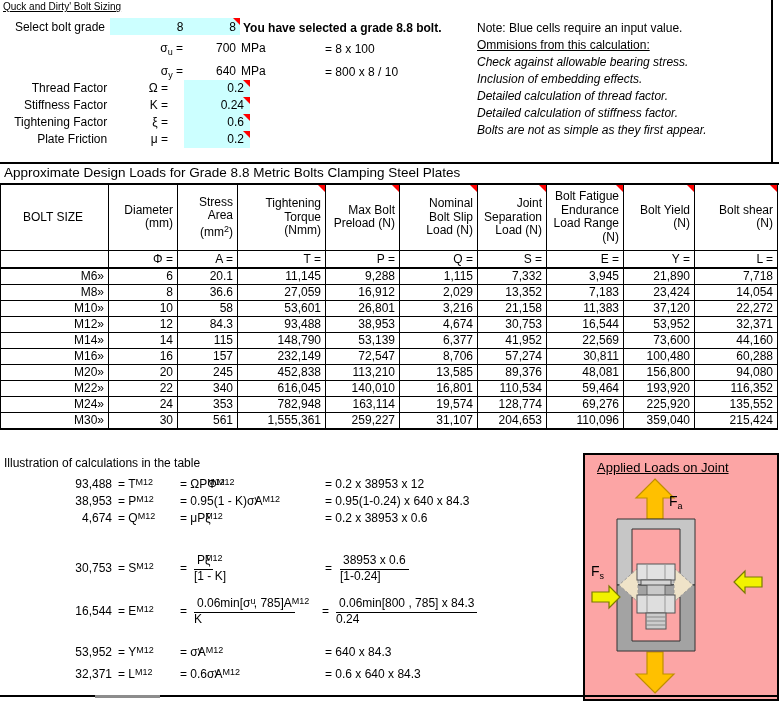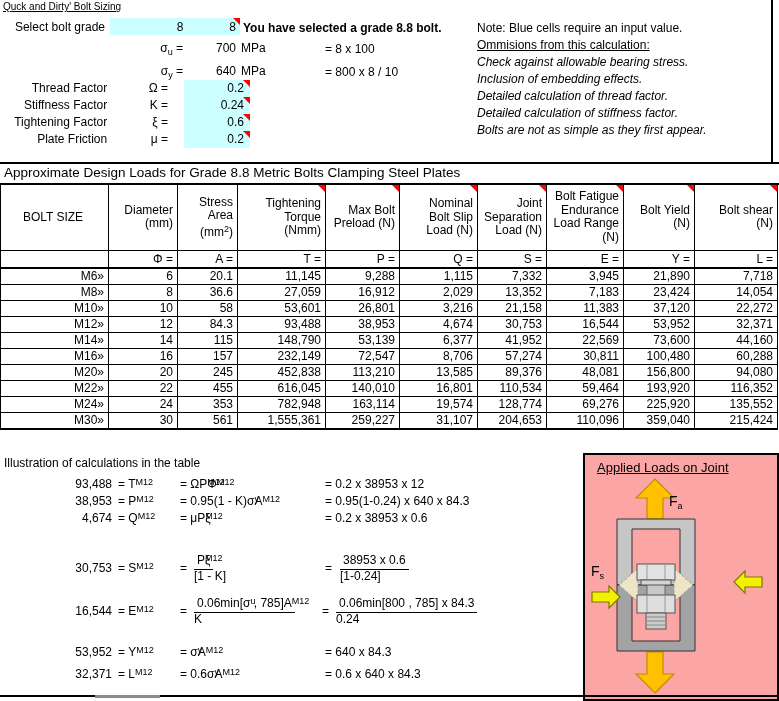--- a/index.html
+++ b/index.html
@@ -233,21 +233,21 @@
             <td>113,210</td>
             <td>13,585</td>
             <td>89,376</td>
             <td>48,081</td>
             <td>156,800</td>
             <td>94,080</td>
           </tr>
           <tr>
             <td>M22»</td>
             <td>22</td>
-            <td>455</td>
+            <td>340</td>
             <td>616,045</td>
             <td>140,010</td>
             <td>16,801</td>
             <td>110,534</td>
             <td>59,464</td>
             <td>193,920</td>
             <td>116,352</td>
           </tr>
           <tr>
             <td>M24»</td>

